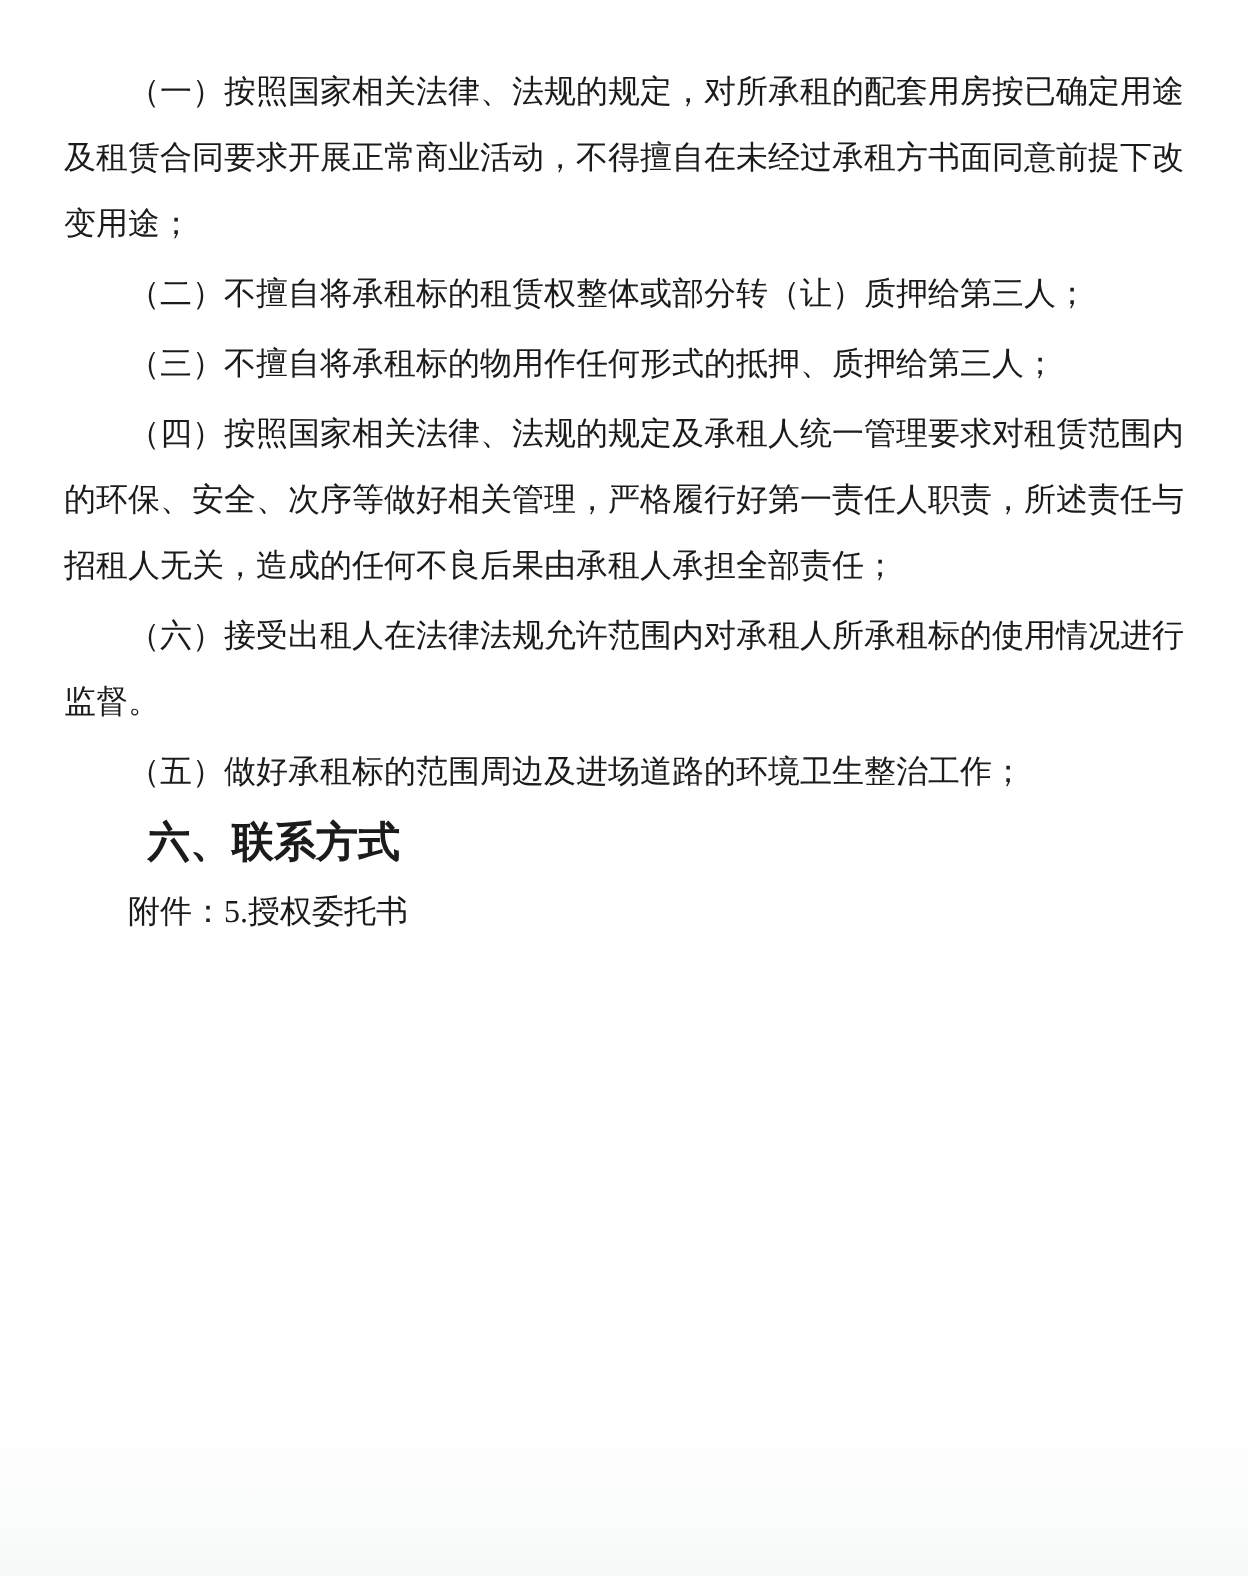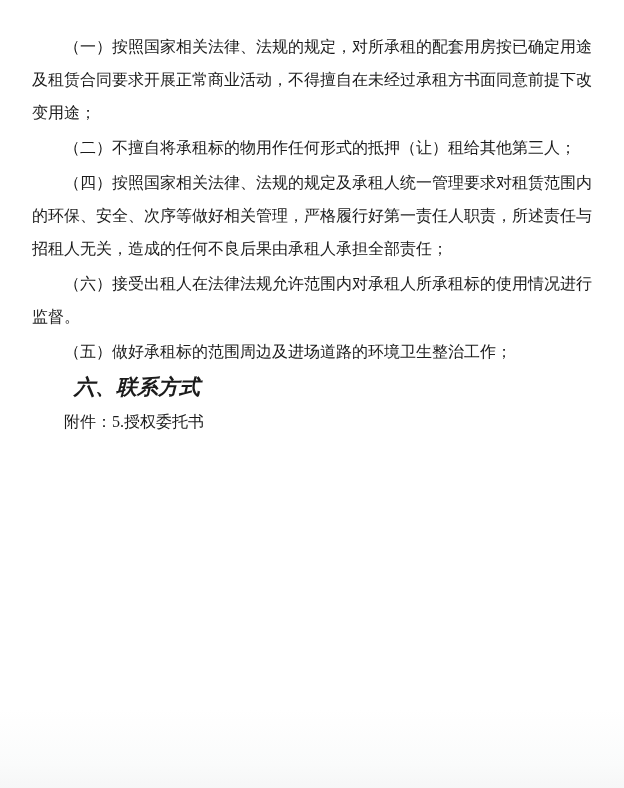--- a/index.html
+++ b/index.html
@@ -31,29 +31,29 @@
     text-indent: 2em;
     text-align: justify;
     letter-spacing: 0;
     color: #1b1b1b;
   }
   .doc p.heading {
     font-family: "Liberation Sans", "DejaVu Sans", sans-serif;
     font-weight: 700;
     text-align: left;
     font-size: 21px;
-    font-style: italic;
   }
 </style>
 </head>
 <body>
 
 <div class="page">
   <div class="doc" id="doc">
       <p>（一）按照国家相关法律、法规的规定，对所承租的配套用房按已确定用途及租赁合同要求开展正常商业活动，不得擅自在未经过承租方书面同意前提下改变用途；</p>
-      <p>（二）不擅自将承租标的物用作任何形式的抵押（让）租给其他第三人；</p>
+      <p>（二）不擅自将承租标的租赁权整体或部分转（让）质押给第三人；</p>
+      <p>（三）不擅自将承租标的物用作任何形式的抵押、质押给第三人；</p>
       <p>（四）按照国家相关法律、法规的规定及承租人统一管理要求对租赁范围内的环保、安全、次序等做好相关管理，严格履行好第一责任人职责，所述责任与招租人无关，造成的任何不良后果由承租人承担全部责任；</p>
       <p>（六）接受出租人在法律法规允许范围内对承租人所承租标的使用情况进行监督。</p>
       <p>（五）做好承租标的范围周边及进场道路的环境卫生整治工作；</p>
       <p class="heading">六、联系方式</p>
       <p>附件：5.授权委托书</p>
     </div>
 </div>
 
 </body></html>

